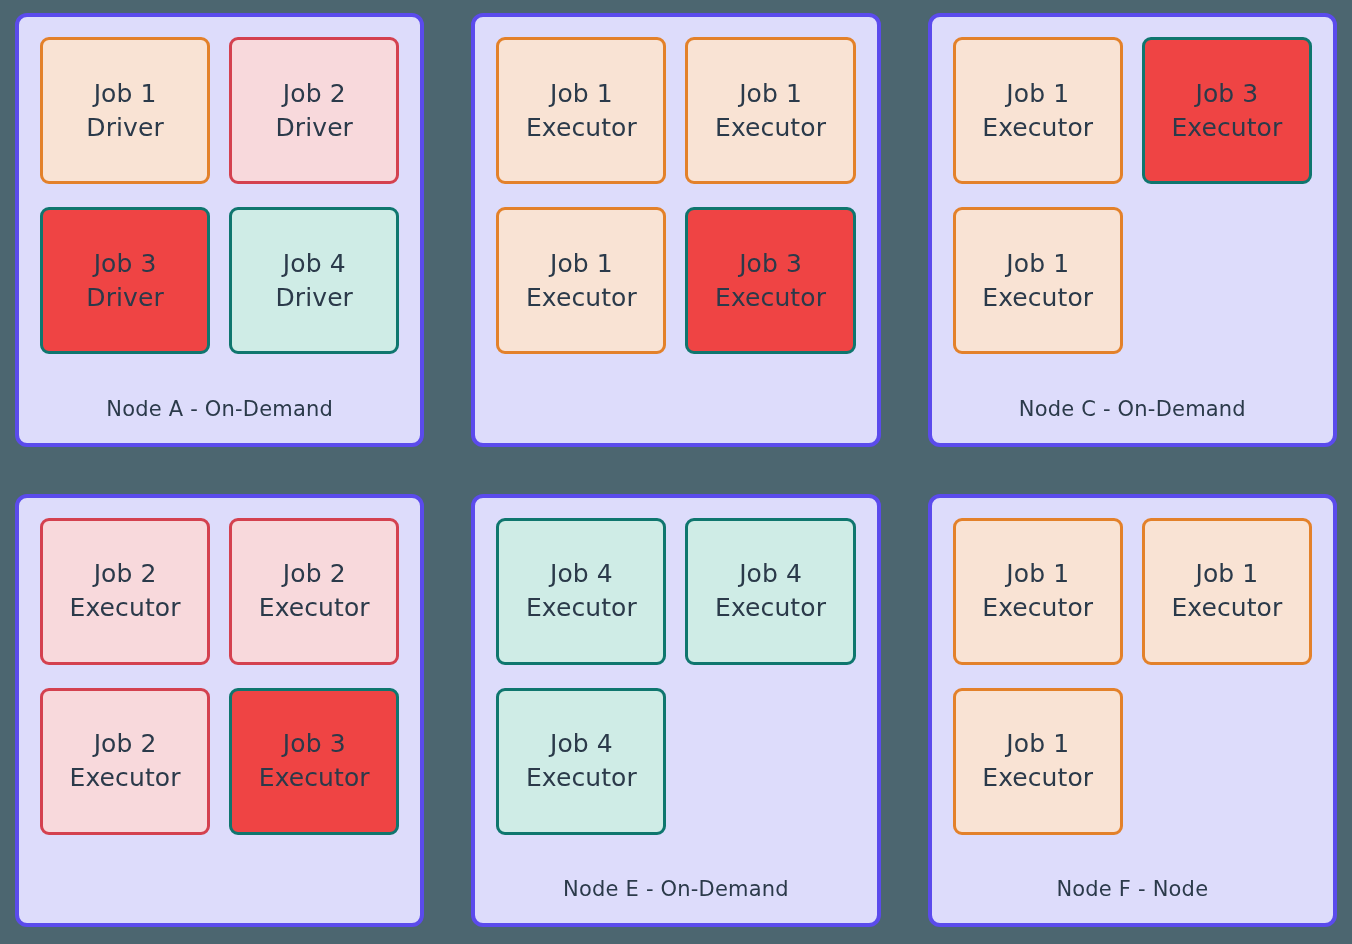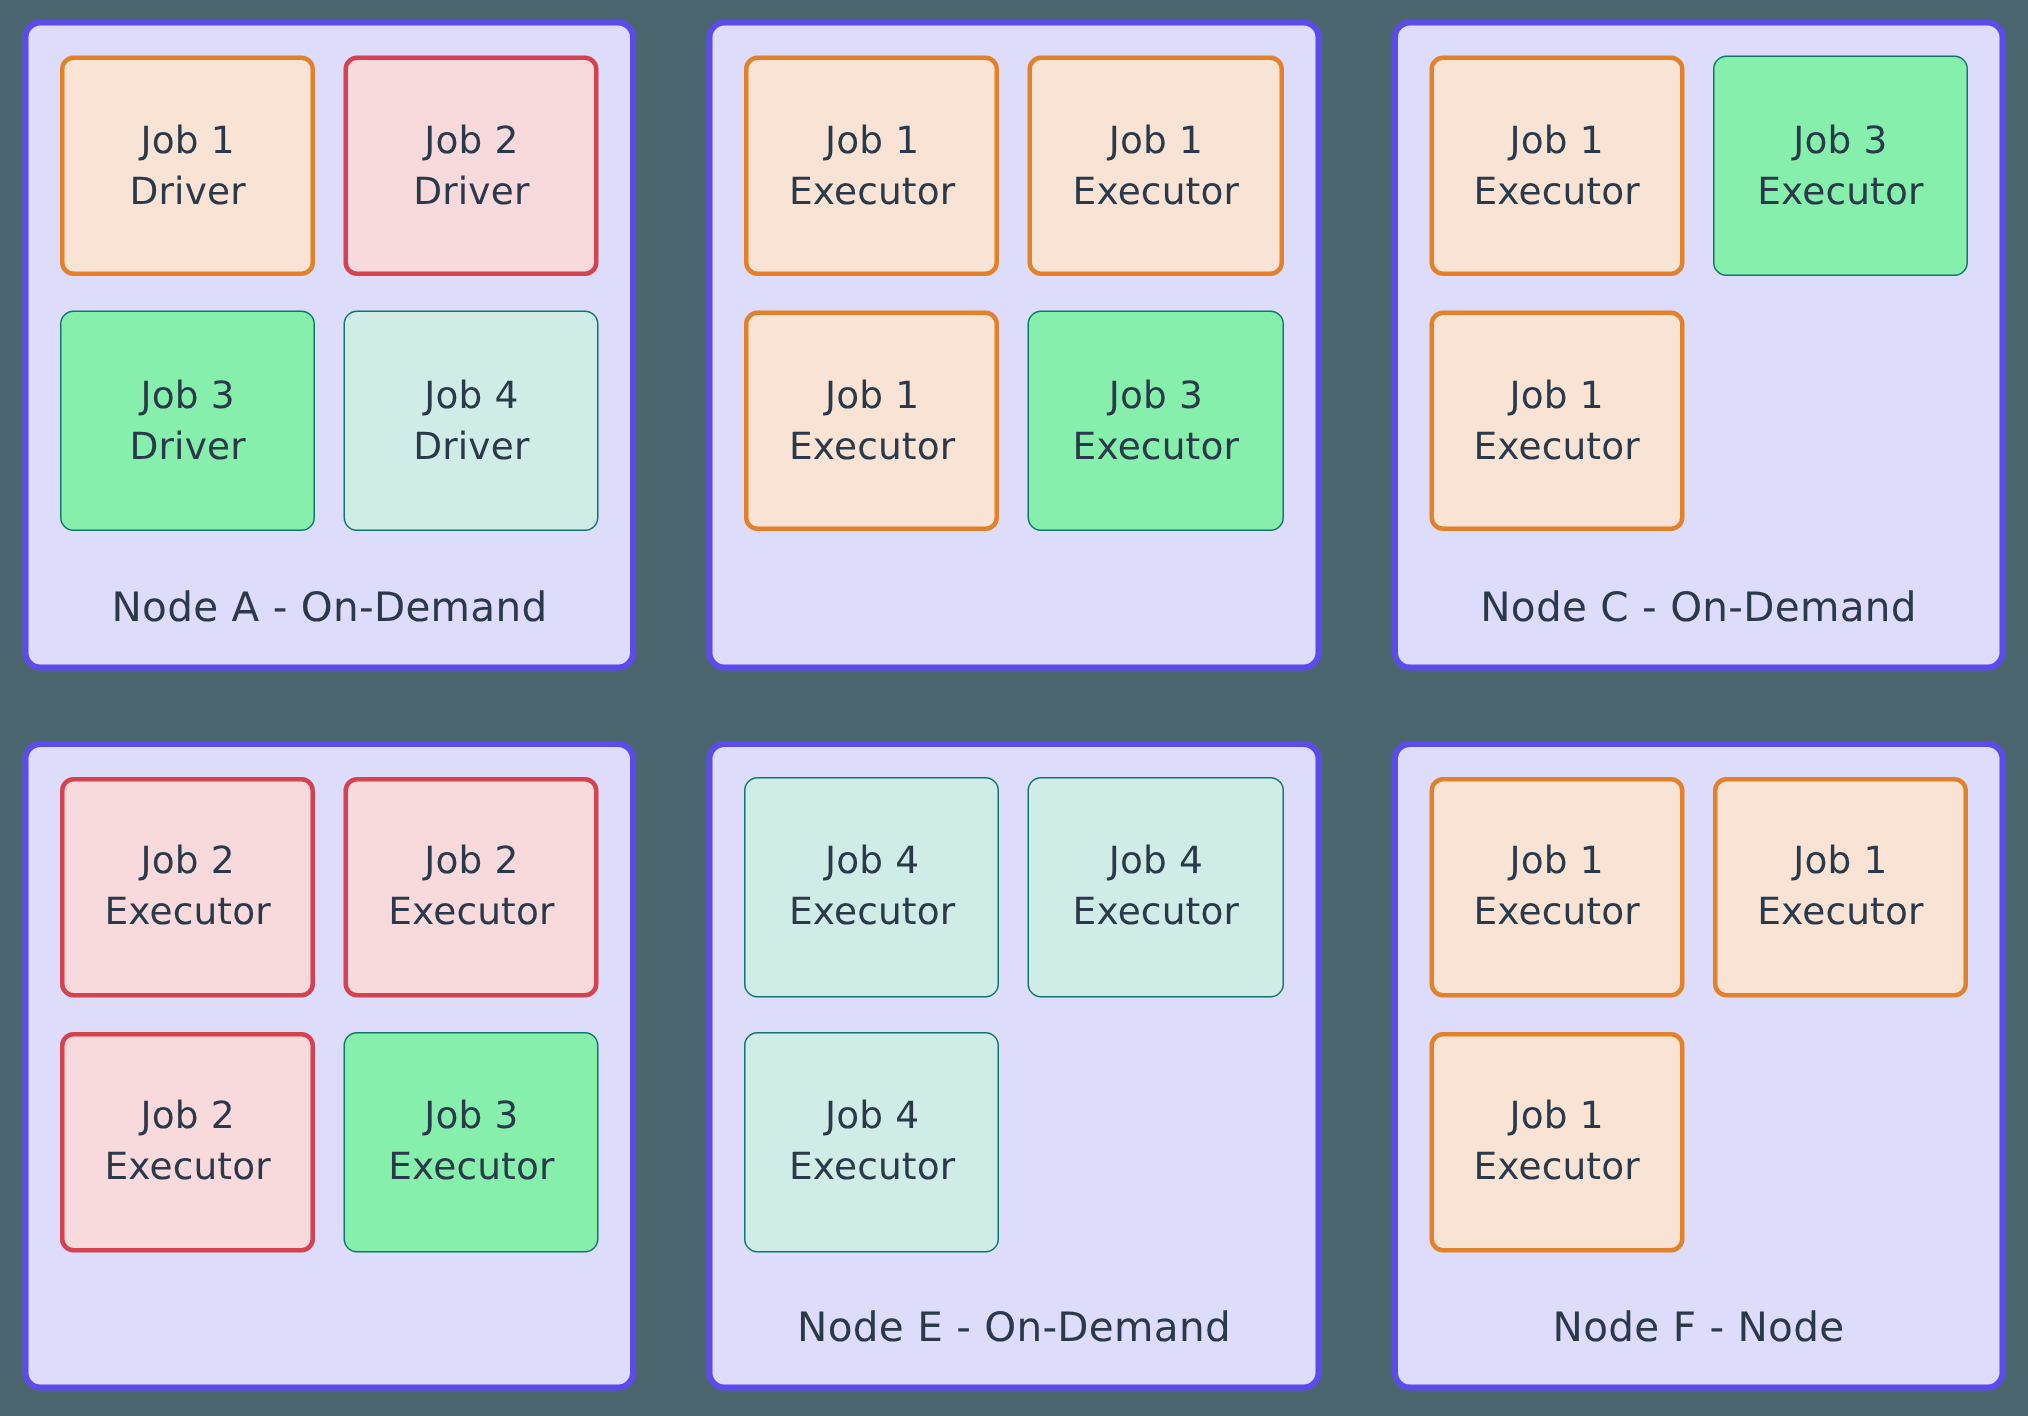--- a/index.html
+++ b/index.html
@@ -64,27 +64,27 @@
   .slot.empty {
     border: none;
     background: transparent;
   }
 
   .slot .l1, .slot .l2 { display: block; }
 
   
   .job-orange { background: #f9e3d4; border: 3px solid #e3812a; }
   .job-red    { background: #f8d9dc; border: 3px solid #d4414f; align-items: center; }
-  .job-gray   { background: #86efac; border: 1px solid #0f766e; }
-  .job-teal   { background: #cfece6; border: 1px solid #0f766e; }
+  .job-gray   { background: #ef4444; border: 3px solid #0f766e; }
+  .job-teal   { background: #cfece6; border: 3px solid #0f766e; }
 
   .node-label {
     margin-top: auto;
     margin-bottom: 22px;
-    font-size: 27px;
+    font-size: 21px;
     color: #2b3a4a;
     text-align: center;
     letter-spacing: 0.2px;
     padding-top: 28px;
   }
 </style>
 </head>
 <body>
 
 <div id="cluster">

